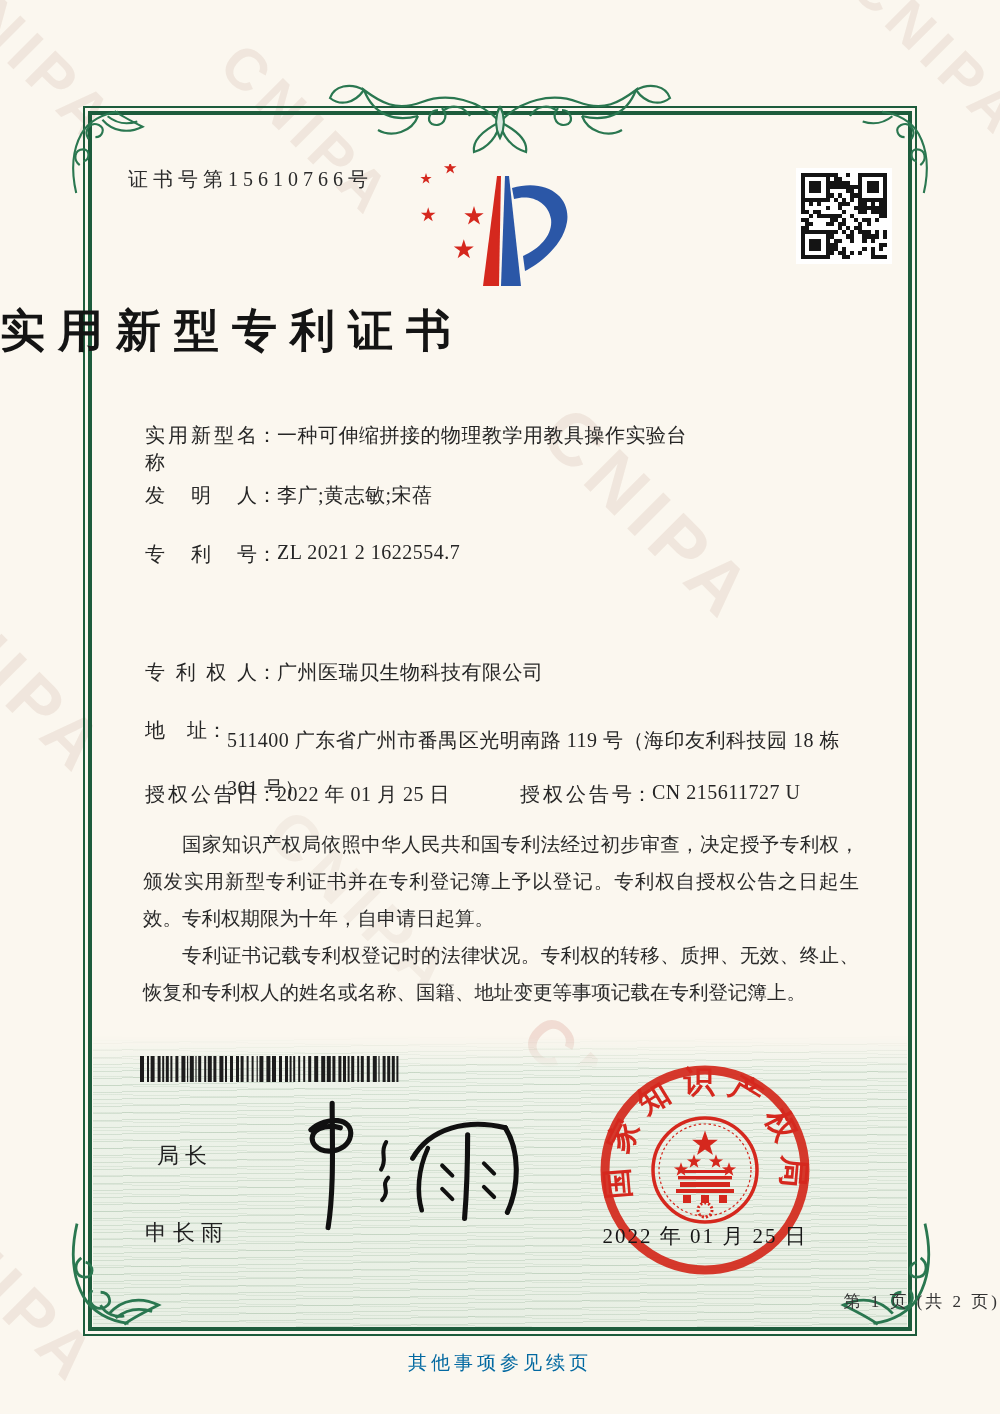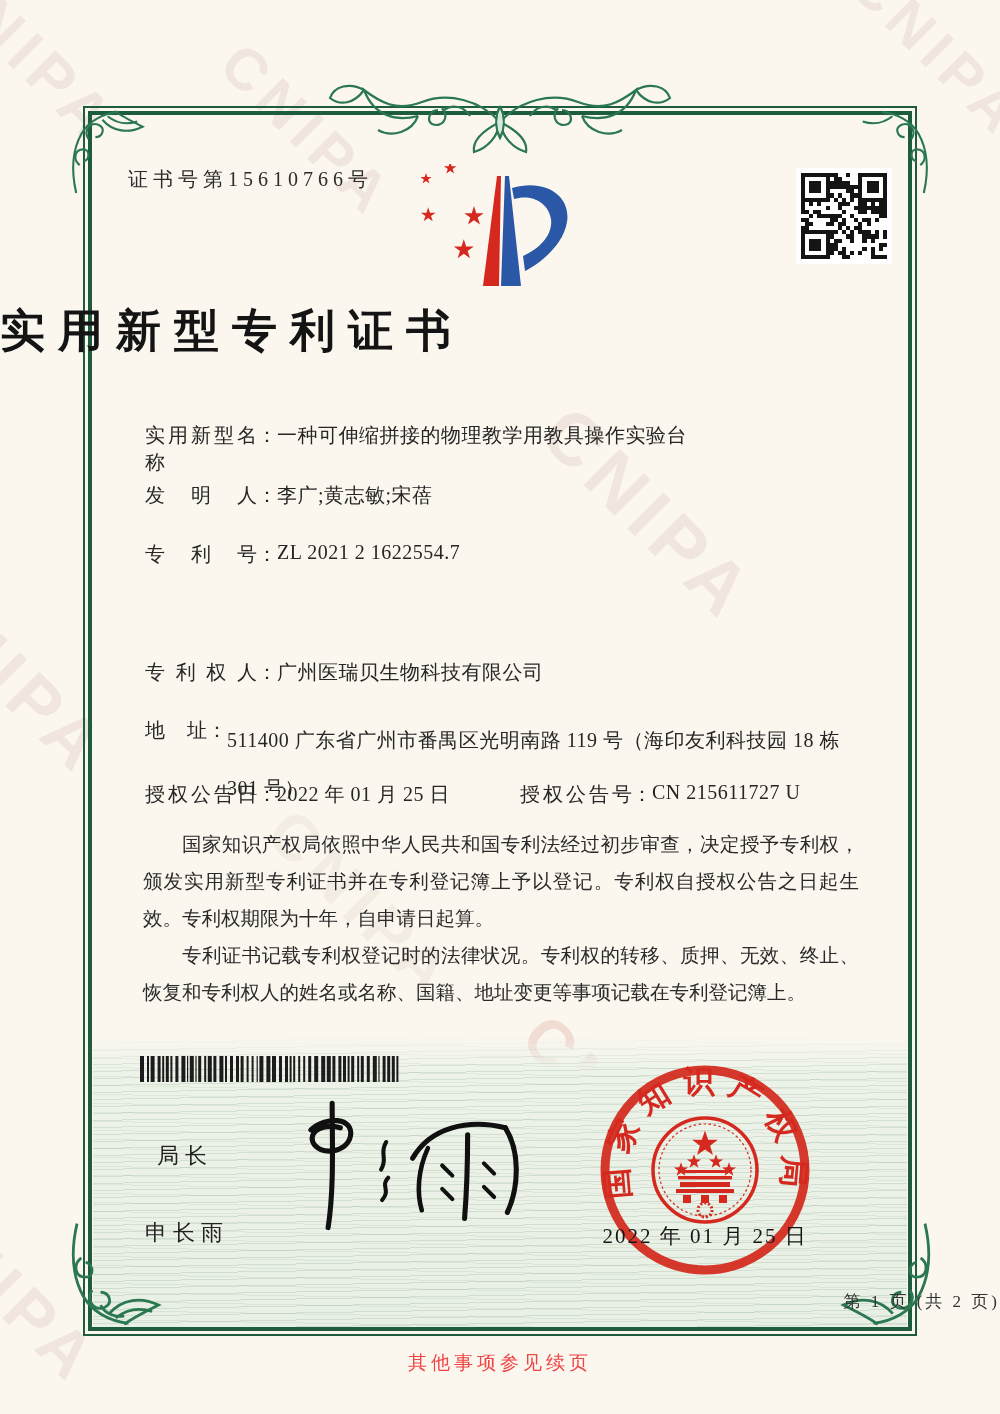--- a/index.html
+++ b/index.html
@@ -54,21 +54,21 @@
   .signer.t1{top:1141px;margin-left:12px;} .signer.t2{top:1218px;}
   .signature{position:absolute;left:268px;top:1090px;width:275px;height:155px;}
 
   .seal{position:absolute;left:593px;top:1058px;width:224px;height:224px;}
   .seal-date{position:absolute;left:588px;top:1222px;width:234px;text-align:center;font-size:21px;
              letter-spacing:2px;color:#161616;}
 
   .page-info{position:absolute;left:0;top:1290px;width:100%;text-align:right;font-size:17px;
              letter-spacing:3px;color:#333;}
   .continuation{position:absolute;left:0;top:1350px;width:100%;text-align:center;font-size:19px;
-                letter-spacing:4px;color:#ef4444;}
+                letter-spacing:4px;color:#0369a1;}
 </style>
 </head>
 <body>
 
 <div class="page">
 
   <div class="wm" style="left:-30px;top:-55px;font-size:62px">CNIPA</div>
   <div class="wm" style="left:255px;top:30px;font-size:58px">CNIPA</div>
   <div class="wm" style="left:885px;top:-50px;font-size:58px">CNIPA</div>
   <div class="wm" style="left:585px;top:390px;font-size:74px">CNIPA</div>

